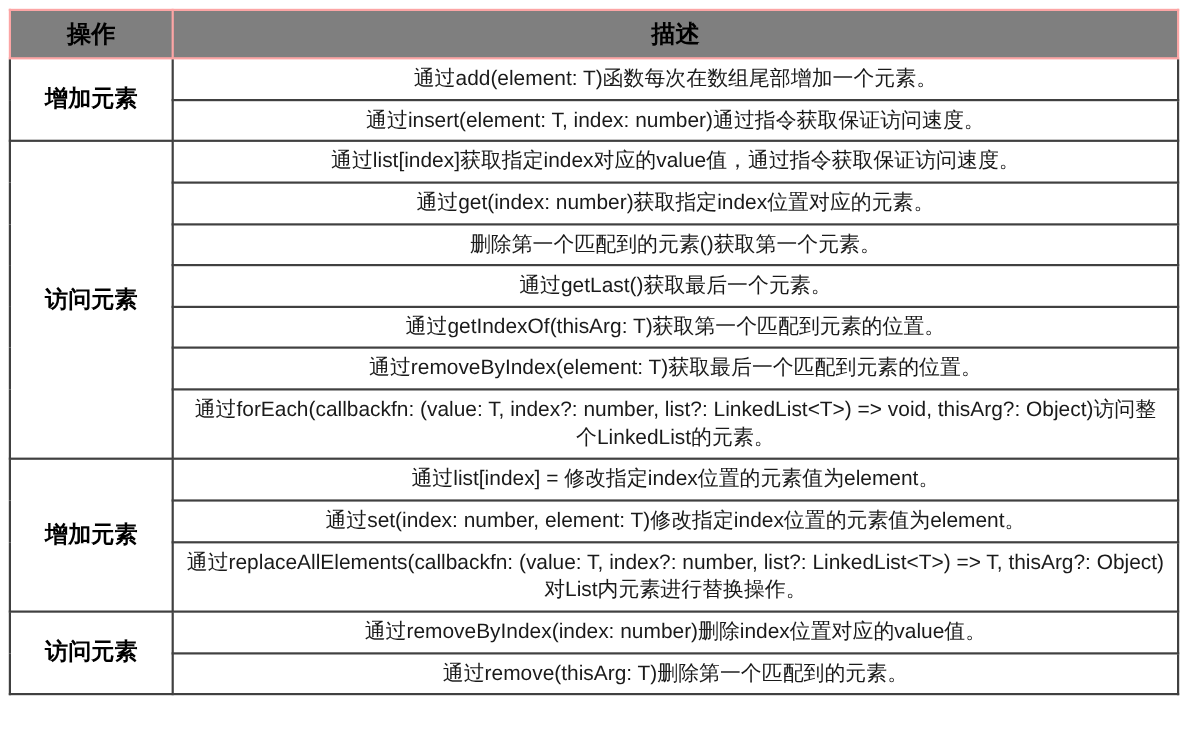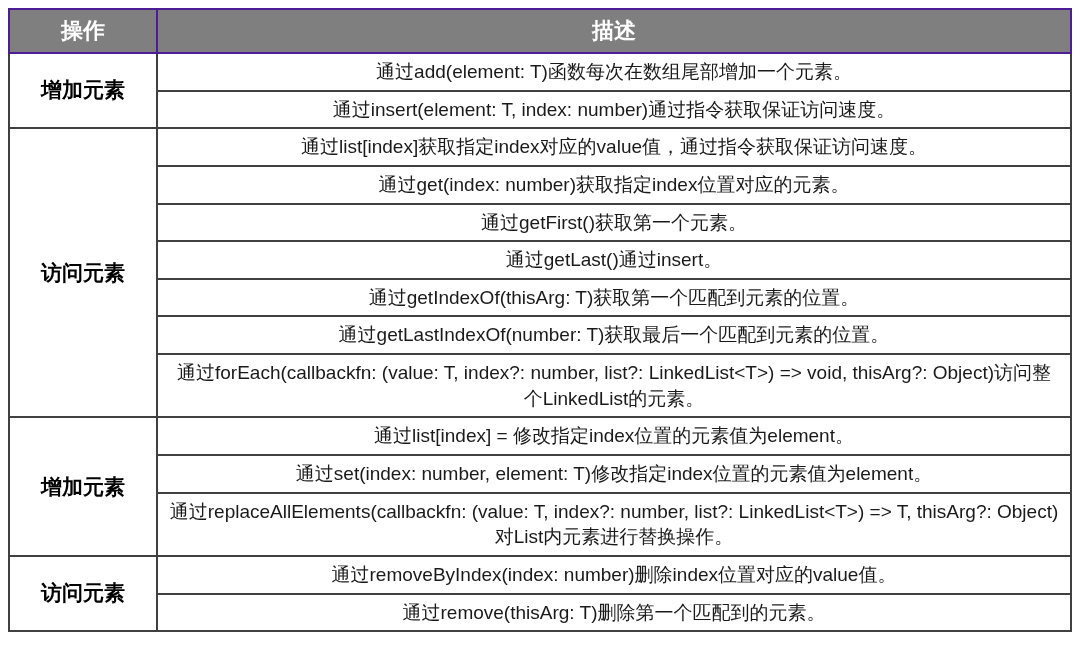--- a/index.html
+++ b/index.html
@@ -12,25 +12,25 @@
       width: 1064px;
       margin: 0 auto;
     }
     table {
       width: 100%;
       border-collapse: collapse;
       table-layout: fixed;
     }
     th {
       background: #7f7f7f;
-      color: #ffffff;
+      color: #000000;
       font-weight: bold;
       font-size: 22px;
       padding: 6px 8px;
-      border: 2px solid #4c1d95;
+      border: 2px solid #fca5a5;
     }
     th.op-col { width: 148px; }
     th.desc-col { width: auto; }
     td {
       border: 2px solid #404040;
       padding: 5px 10px;
       font-size: 19px;
       color: #1a1a1a;
       line-height: 1.35;
       vertical-align: middle;
@@ -68,30 +68,30 @@
       </tr>
 
       <tr>
         <td class="op-cell" rowspan="7">访问元素</td>
         <td class="desc-cell">通过list[index]获取指定index对应的value值，通过指令获取保证访问速度。</td>
       </tr>
       <tr>
         <td class="desc-cell">通过get(index: number)获取指定index位置对应的元素。</td>
       </tr>
       <tr>
-        <td class="desc-cell">通过getFirst()获取第一个元素。</td>
+        <td class="desc-cell">删除第一个匹配到的元素()获取第一个元素。</td>
       </tr>
       <tr>
-        <td class="desc-cell">通过getLast()通过insert。</td>
+        <td class="desc-cell">通过getLast()获取最后一个元素。</td>
       </tr>
       <tr>
         <td class="desc-cell">通过getIndexOf(thisArg: T)获取第一个匹配到元素的位置。</td>
       </tr>
       <tr>
-        <td class="desc-cell">通过getLastIndexOf(number: T)获取最后一个匹配到元素的位置。</td>
+        <td class="desc-cell">通过removeByIndex(element: T)获取最后一个匹配到元素的位置。</td>
       </tr>
       <tr>
         <td class="desc-cell">通过forEach(callbackfn: (value: T, index?: number, list?: LinkedList&lt;T&gt;) =&gt; void, thisArg?: Object)访问整个LinkedList的元素。</td>
       </tr>
 
       <tr>
         <td class="op-cell" rowspan="3">增加元素</td>
         <td class="desc-cell">通过list[index] = 修改指定index位置的元素值为element。</td>
       </tr>
       <tr>

